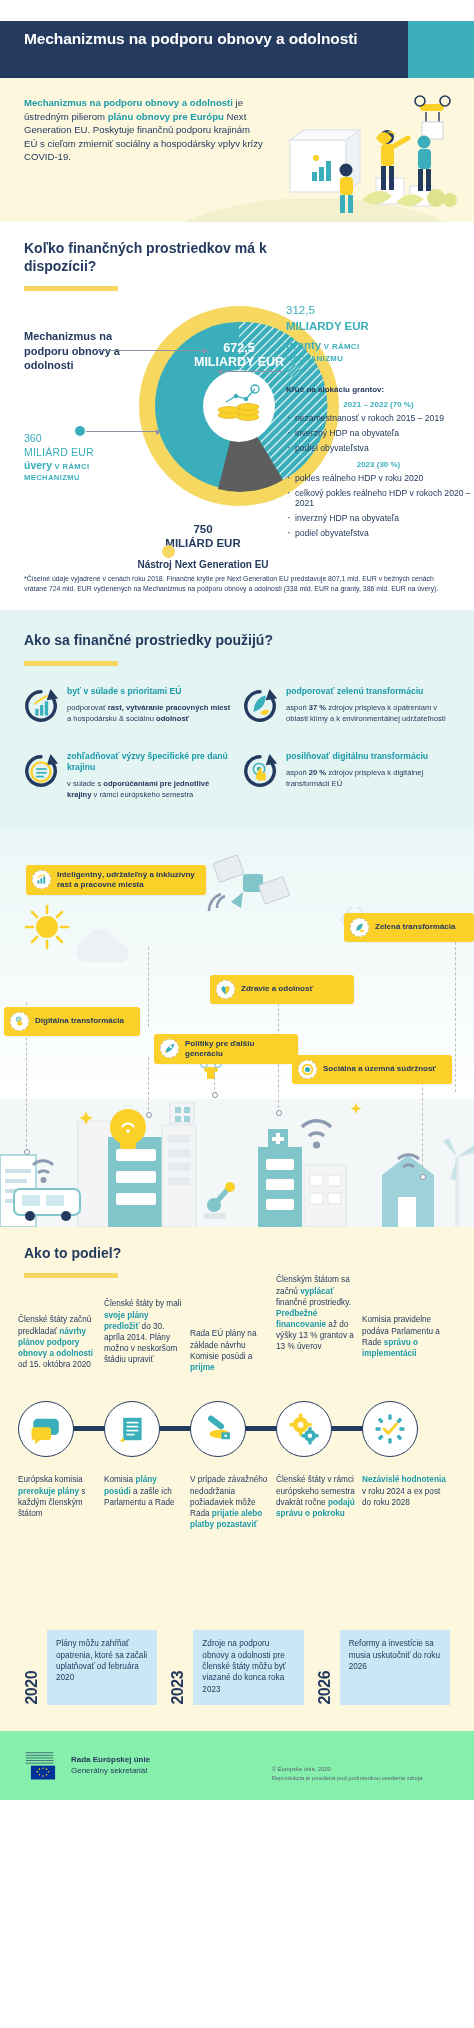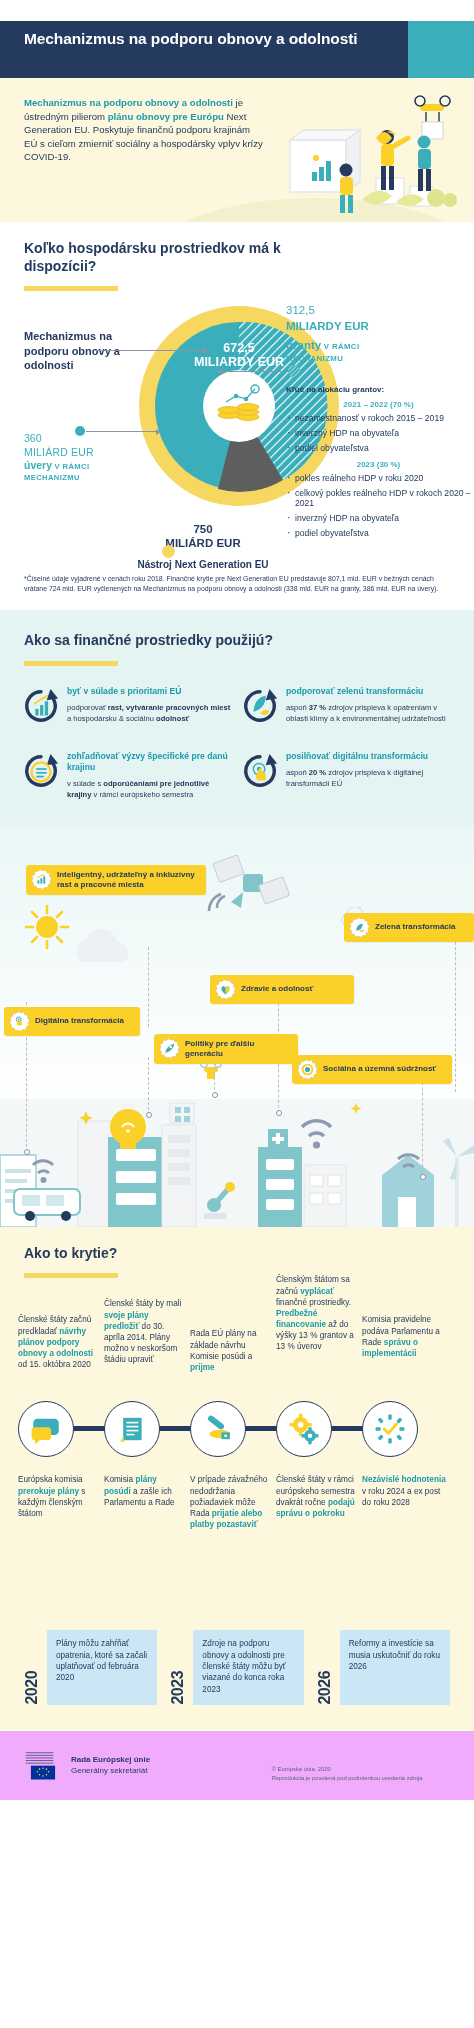--- a/index.html
+++ b/index.html
@@ -185,21 +185,21 @@
     writing-mode: vertical-rl; transform: rotate(180deg);
     font-size: 16px; font-weight: bold; color: #243a5e; letter-spacing: -0.5px;
     line-height: 1;
   }
   .year-box {
     background: #cbe7f6; padding: 8px 8px 10px 9px; font-size: 8.2px;
     line-height: 1.38; color: #243a5e; flex: 1;
   }
 
   
-  .footer { background: #f0abfc; padding: 20px 24px 18px 24px; display: flex; align-items: flex-start; justify-content: flex-end; }
+  .footer { background: #86efac; padding: 20px 24px 18px 24px; display: flex; align-items: flex-start; justify-content: flex-end; }
   .foot-left { display: flex; align-items: center; gap: 9px; width: 250px; }
   .foot-logo { width: 38px; }
   .foot-org { font-size: 8px; font-weight: bold; color: #243a5e; line-height: 1.35; }
   .foot-org span { display: block; font-weight: normal; font-size: 8px; }
   .foot-right { margin-left: auto; font-size: 5.8px; color: #5a6478; line-height: 1.5; padding-top: 14px; width: 180px; }
 </style>
 </head>
 <body>
 
 <div class="page">
@@ -268,21 +268,21 @@
           <circle cx="212" cy="116" r="9" fill="#dde48d"></circle>
           <circle cx="226" cy="118" r="7" fill="#dde48d"></circle>
         </g>
 
         <path d="M152 56 q8 -12 16 0 q-8 12 -16 0 Z" fill="#fbd029"></path>
       </svg>
     </div>
   </section>
 
   <section class="sec-money">
-    <div class="h2">Koľko hospodársku prostriedkov má k dispozícii?</div>
+    <div class="h2">Koľko finančných prostriedkov má k dispozícii?</div>
     <div class="rule"></div>
 
     <div class="donut-wrap">
 
       <svg class="donut-svg" width="206" height="210" viewBox="0 0 206 210">
         <defs>
           <pattern id="hatch" width="6" height="6" patternTransform="rotate(45)" patternUnits="userSpaceOnUse">
             <rect width="6" height="6" fill="#3aafbb"></rect>
             <line x1="0" y1="0" x2="0" y2="6" stroke="#ffffff" stroke-width="2.2"></line>
           </pattern>
@@ -670,21 +670,21 @@
         <svg viewBox="0 0 16 16" width="13" height="13">
             <circle cx="8" cy="8" r="6" fill="none" stroke="#fbd029" stroke-width="2.4"></circle>
             <circle cx="8" cy="8" r="3.2" fill="#3aafbb"></circle>
           </svg>
       </span>
       <span>Sociálna a územná súdržnosť</span>
     </div>
   </section>
 
   <section class="sec-works">
-    <div class="h2">Ako to krytie?</div>
+    <div class="h2">Ako to podiel?</div>
     <div class="rule"></div>
 
     <div class="steps">
 
       <div class="connector" style="left:66px; top:130px; width:44px;"></div>
       <div class="connector" style="left:152px; top:130px; width:44px;"></div>
       <div class="connector" style="left:238px; top:130px; width:44px;"></div>
       <div class="connector" style="left:324px; top:130px; width:44px;"></div>
 
       <div class="step-top" style="left:18px; top:18px; width:78px;">

